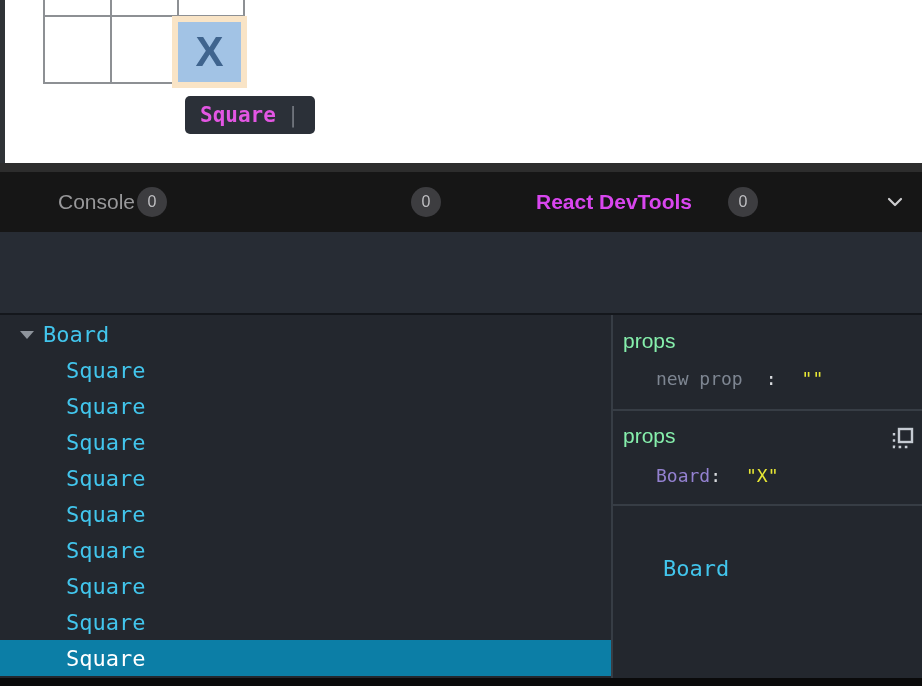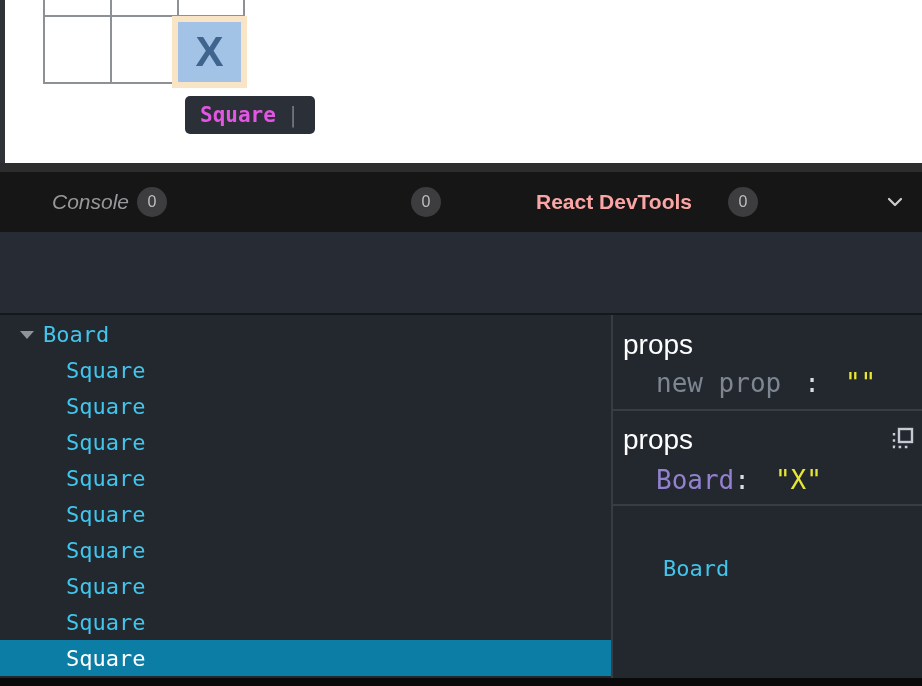--- a/index.html
+++ b/index.html
@@ -23,24 +23,24 @@
   #dim-tooltip{left:185px;top:96px;height:38px;background:#2b3038;border-radius:5px;display:inline-flex;align-items:center;
            padding:0 15px;gap:11px;font-family:"DejaVu Sans Mono",monospace;font-size:21px;font-weight:bold;white-space:nowrap;}
   #dim-tooltip .comp{color:#e356e3;}
   #dim-tooltip .sep{color:#71767e;font-weight:normal;}
   #dim-tooltip .dims{color:#d6d8db;}
 
   
   #divider-band{left:0;top:163px;width:922px;height:9px;background:#2d2d2d;}
   #tab-bar{left:0;top:172px;width:922px;height:60px;background:#161616;}
   .tab-label{top:0;height:60px;display:flex;align-items:center;font-size:21px;color:#98989a;}
-  .tab-label.active{color:#fca5a5;font-weight:bold;}
+  .tab-label.active{color:#d946ef;font-weight:bold;}
   .badge{top:15px;width:30px;height:30px;border-radius:50%;background:#3d3d40;color:#bfbfc2;
          display:flex;align-items:center;justify-content:center;font-size:16px;}
-  #tab-console{left:52px;font-style:italic;} #badge-console{left:137px;}
+  #tab-console{left:58px;} #badge-console{left:137px;}
   #tab-problems{left:281px;} #badge-problems{left:411px;}
   #tab-react{left:536px;} #badge-react{left:728px;}
   #tabbar-chevron{left:882px;top:17px;color:#cdcdcf;}
 
   
   #toolbar{left:0;top:232px;width:922px;height:81px;background:#272c34;}
   .vsep{top:246px;width:2px;height:52px;background:#3d434c;}
   #vsep1{left:67px;} #vsep2{left:361px;} #vsep3{left:528px;}
   .tool-icon{color:#c6cbd3;}
   .tool-icon.muted{color:#79818c;}
@@ -64,23 +64,23 @@
         font-family:"DejaVu Sans Mono",monospace;font-size:22px;color:#42c5ec;}
   .tree-row.root{padding-left:43px;}
   .tree-row.child{padding-left:66px;}
   .tree-row.selected{background:#0c7ea6;color:#ffffff;}
   .twisty{position:absolute;left:20px;top:15px;width:0;height:0;
         border-left:7px solid transparent;border-right:7px solid transparent;border-top:8px solid #8e949c;}
   #panel-divider{left:611px;top:315px;width:2px;height:363px;background:#373d45;}
 
   
   #details{left:613px;top:315px;width:309px;height:363px;background:#23272e;}
-  .sec-title{position:absolute;left:10px;font-size:28px;color:#ffffff;}
+  .sec-title{position:absolute;left:10px;font-size:21px;color:#86efac;}
   .kv{position:absolute;left:43px;display:flex;align-items:baseline;
-        font-family:"DejaVu Sans Mono",monospace;font-size:26px;}
+        font-family:"DejaVu Sans Mono",monospace;font-size:18px;}
   .kv .k-muted{color:#7e8692;}
   .kv .k-purple{color:#9381d0;}
   .kv .colon{color:#dadce0;}
   .kv .colon.gap{margin-left:23px;}
   .kv .val{color:#e7e735;margin-left:25px;}
   .sec-div{position:absolute;left:0;width:309px;height:2px;background:#373d45;}
   #props-title{top:14px;} #props-row{top:53px;}
   #sec-div1{top:94px;}
   #hooks-title{top:109px;} #hooks-icon{position:absolute;right:6px;top:111px;color:#c6cbd3;}
   #hooks-row{top:150px;}

